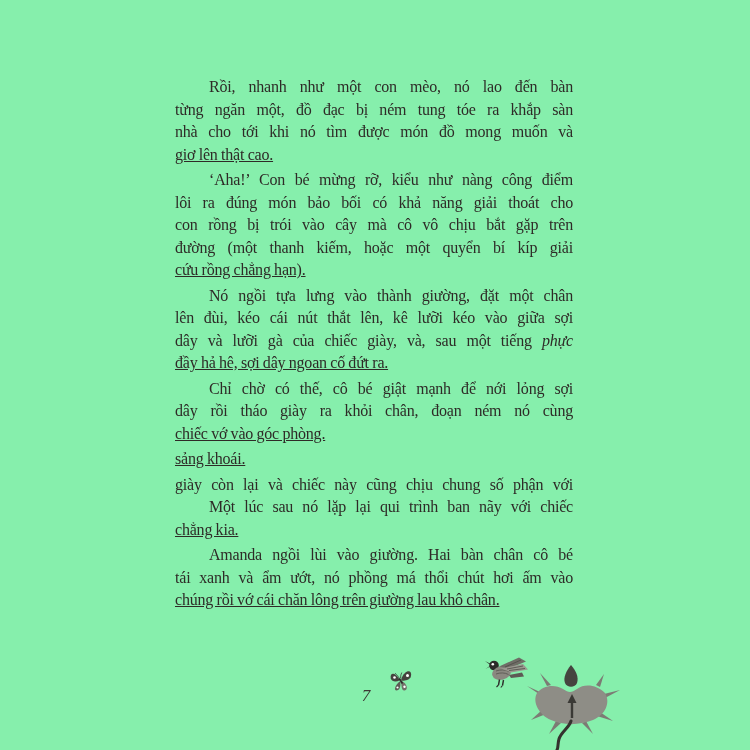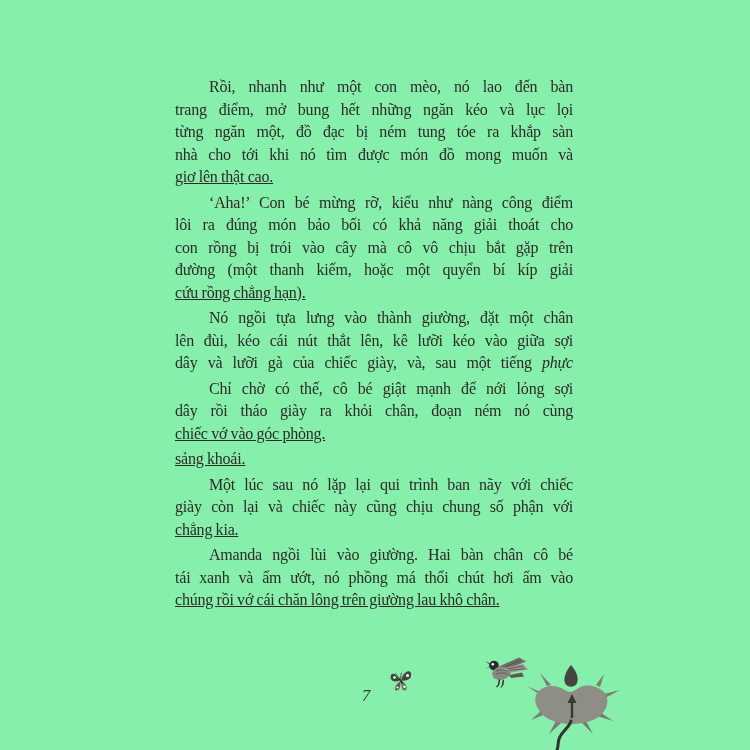--- a/index.html
+++ b/index.html
@@ -64,48 +64,48 @@
   .illus-flower    { left: 527px; top: 665px; width: 95px; height: 85px; }
 </style>
 </head>
 <body>
 
 <div class="page">
 
   <div class="text-block">
       <div class="paragraph">
         <div class="line first">Rồi, nhanh như một con mèo, nó lao đến bàn</div>
-        <div class="line">trang điểm, mở bung hết những ngăn kéo và lục lọi</div>
         <div class="line">từng ngăn một, đồ đạc bị ném tung tóe ra khắp sàn</div>
         <div class="line">nhà cho tới khi nó tìm được món đồ mong muốn và</div>
         <div class="line last">giơ lên thật cao.</div>
       </div>
       <div class="paragraph">
         <div class="line first">‘Aha!’ Con bé mừng rỡ, kiểu như nàng công điểm</div>
         <div class="line">lôi ra đúng món bảo bối có khả năng giải thoát cho</div>
         <div class="line">con rồng bị trói vào cây mà cô vô chịu bắt gặp trên</div>
         <div class="line">đường (một thanh kiếm, hoặc một quyển bí kíp giải</div>
         <div class="line last">cứu rồng chẳng hạn).</div>
       </div>
       <div class="paragraph">
         <div class="line first">Nó ngồi tựa lưng vào thành giường, đặt một chân</div>
         <div class="line">lên đùi, kéo cái nút thắt lên, kê lưỡi kéo vào giữa sợi</div>
         <div class="line">dây và lưỡi gà của chiếc giày, và, sau một tiếng <em>phực</em></div>
+        <div class="line last">đầy hả hê, sợi dây ngoan cố đứt ra.</div>
       </div>
       <div class="paragraph">
         <div class="line first">Chỉ chờ có thế, cô bé giật mạnh để nới lỏng sợi</div>
         <div class="line">dây rồi tháo giày ra khỏi chân, đoạn ném nó cùng</div>
         <div class="line last">chiếc vớ vào góc phòng.</div>
       </div>
       <div class="paragraph">
         <div class="line last">sảng khoái.</div>
       </div>
       <div class="paragraph">
+        <div class="line">giày còn lại và chiếc này cũng chịu chung số phận với</div>
         <div class="line first">Một lúc sau nó lặp lại qui trình ban nãy với chiếc</div>
-        <div class="line">giày còn lại và chiếc này cũng chịu chung số phận với</div>
         <div class="line last">chẳng kia.</div>
       </div>
       <div class="paragraph">
         <div class="line first">Amanda ngồi lùi vào giường. Hai bàn chân cô bé</div>
         <div class="line">tái xanh và ẩm ướt, nó phồng má thổi chút hơi ấm vào</div>
         <div class="line last">chúng rồi vớ cái chăn lông trên giường lau khô chân.</div>
       </div>
     </div>
 
   <div class="page-number">7</div>

